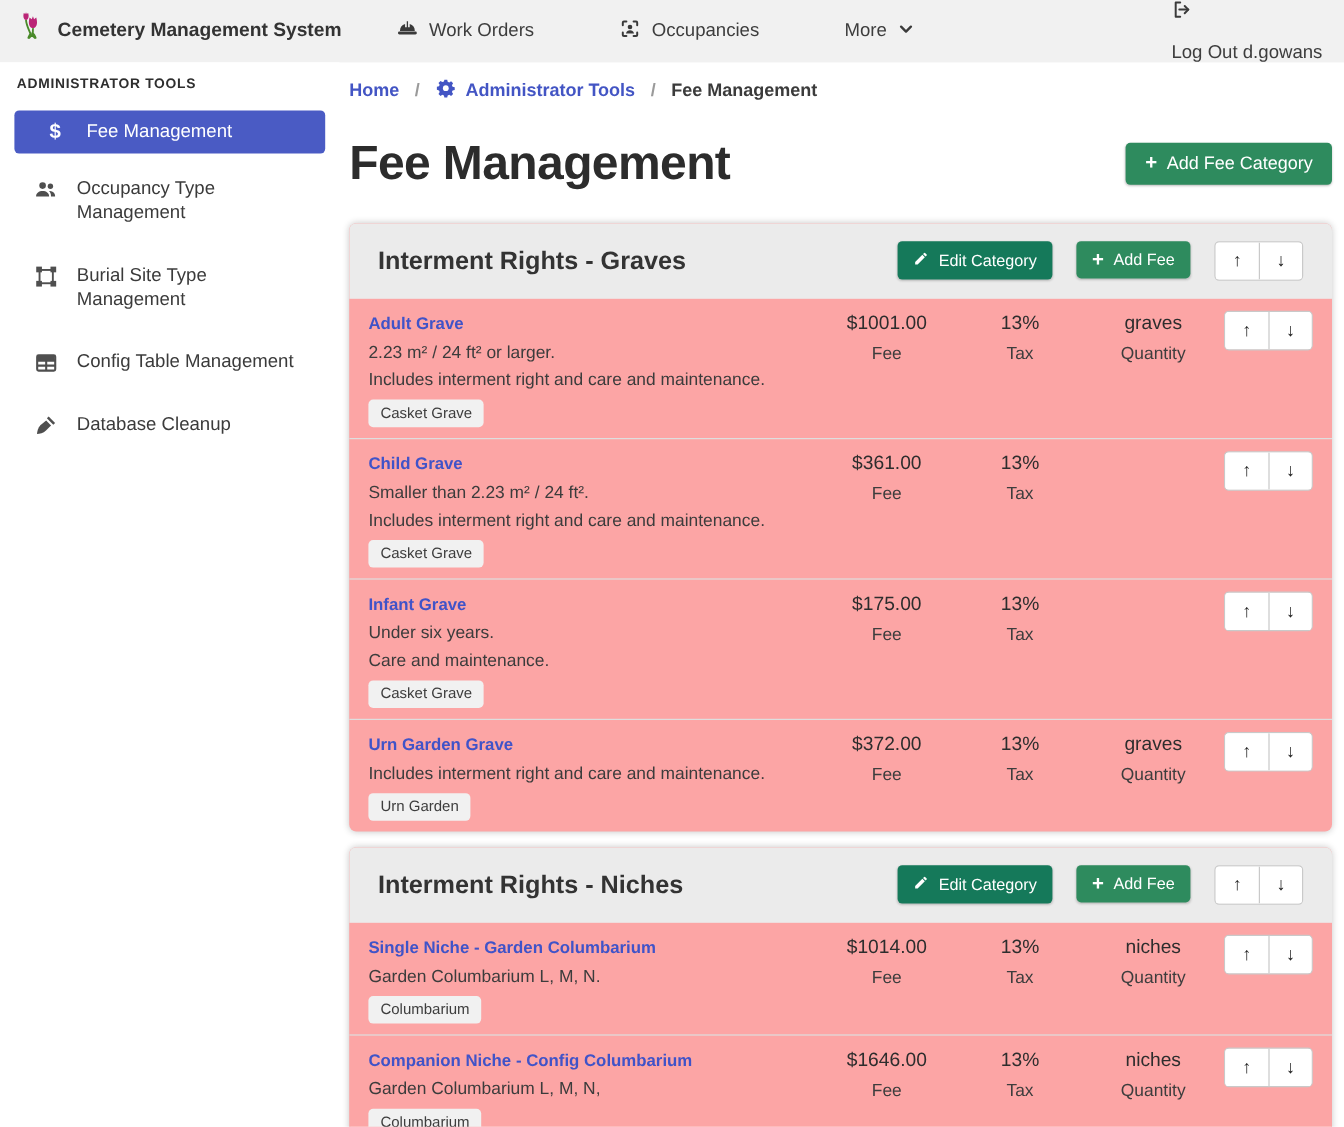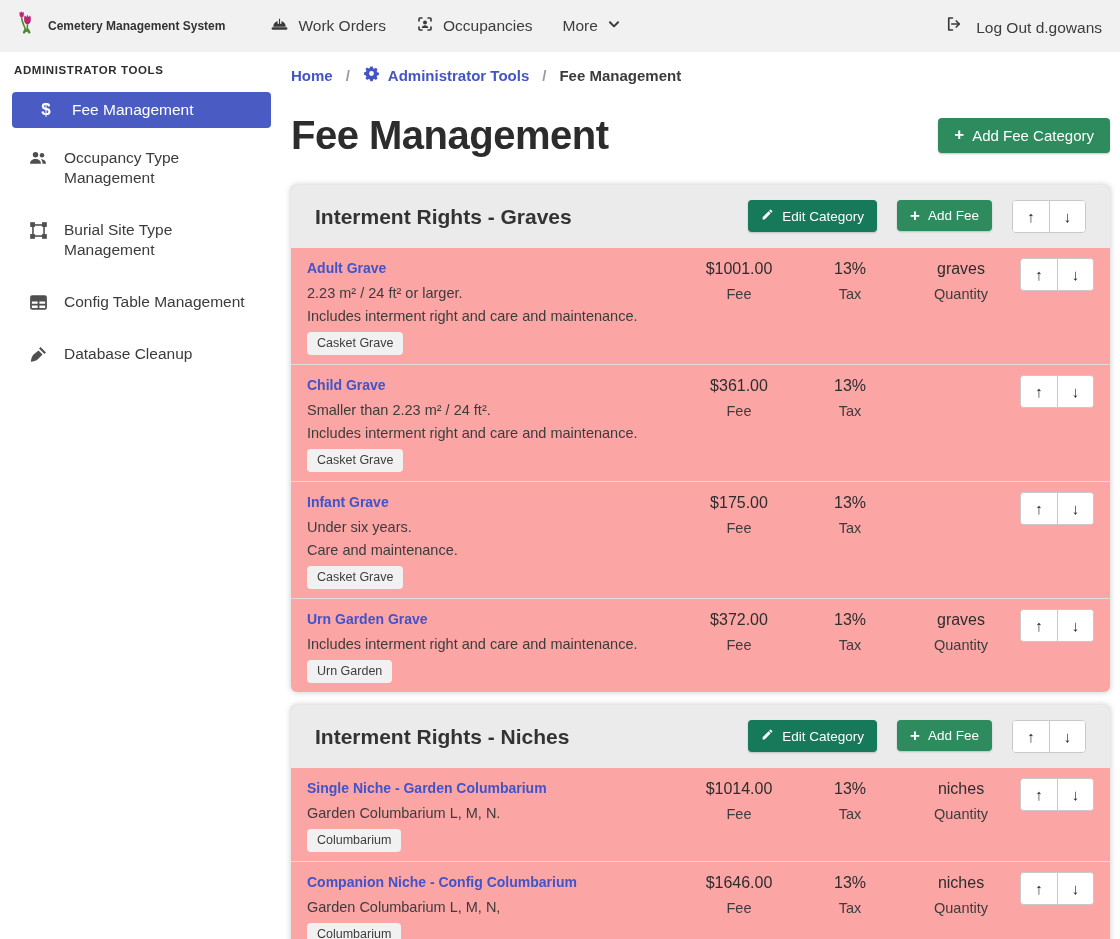--- a/index.html
+++ b/index.html
@@ -2,28 +2,28 @@
 <html><head>
 <meta charset="utf-8">
 <style>
   * { box-sizing: border-box; margin: 0; padding: 0; }
   html,body { width:1120px; height:939px; overflow:hidden; background:#fff;
     font-family:"Liberation Sans", sans-serif; color:#3c3c3c; }
 
   
   .navbar { position:absolute; top:0; left:0; right:0; height:52px;
     background:#f1f1f1; display:flex; align-items:center; padding:0 16px; }
-  .brand { display:flex; align-items:center; gap:10px; font-size:12px;
+  .brand { display:flex; align-items:center; gap:10px; font-size:16px;
     font-weight:700; color:#333; }
-  .nav-links { display:flex; align-items:center; margin-left:30px; }
+  .nav-links { display:flex; align-items:center; margin-left:30px;gap:41px; }
   .nav-item { display:flex; align-items:center; gap:9px; padding:0 15px;
     font-size:15.5px; color:#3d3d3d; cursor:pointer; height:52px; }
   .nav-item svg { flex:0 0 auto; }
-  .logout { margin-left:auto; display:flex; align-items:flex-end; gap:13px;
-    font-size:15.5px; color:#3d3d3d; cursor:pointer; padding:0 2px; }
+  .logout { margin-left:auto; display:flex; align-items:flex-start; gap:13px;
+    font-size:15.5px; color:#3d3d3d; cursor:pointer; padding:0 2px;flex-direction:column; }
 
   
   .sidebar { position:absolute; top:52px; left:0; bottom:0; width:283px;
     background:#fff; padding-top:12px; }
   .sidebar-heading { font-size:11.5px; font-weight:700; letter-spacing:.6px;
     color:#2e2e2e; padding:0 14px; margin-bottom:16px; }
   .side-item { display:flex; align-items:flex-start; gap:16px;
     margin:0 12px 16px 12px; padding:8px 12px 8px 16px; border-radius:4px;
     font-size:15.5px; line-height:20px; color:#3b3b3b; cursor:pointer; }
   .side-item.active { background:#4a5bc4; color:#fff; margin-bottom:12px;

